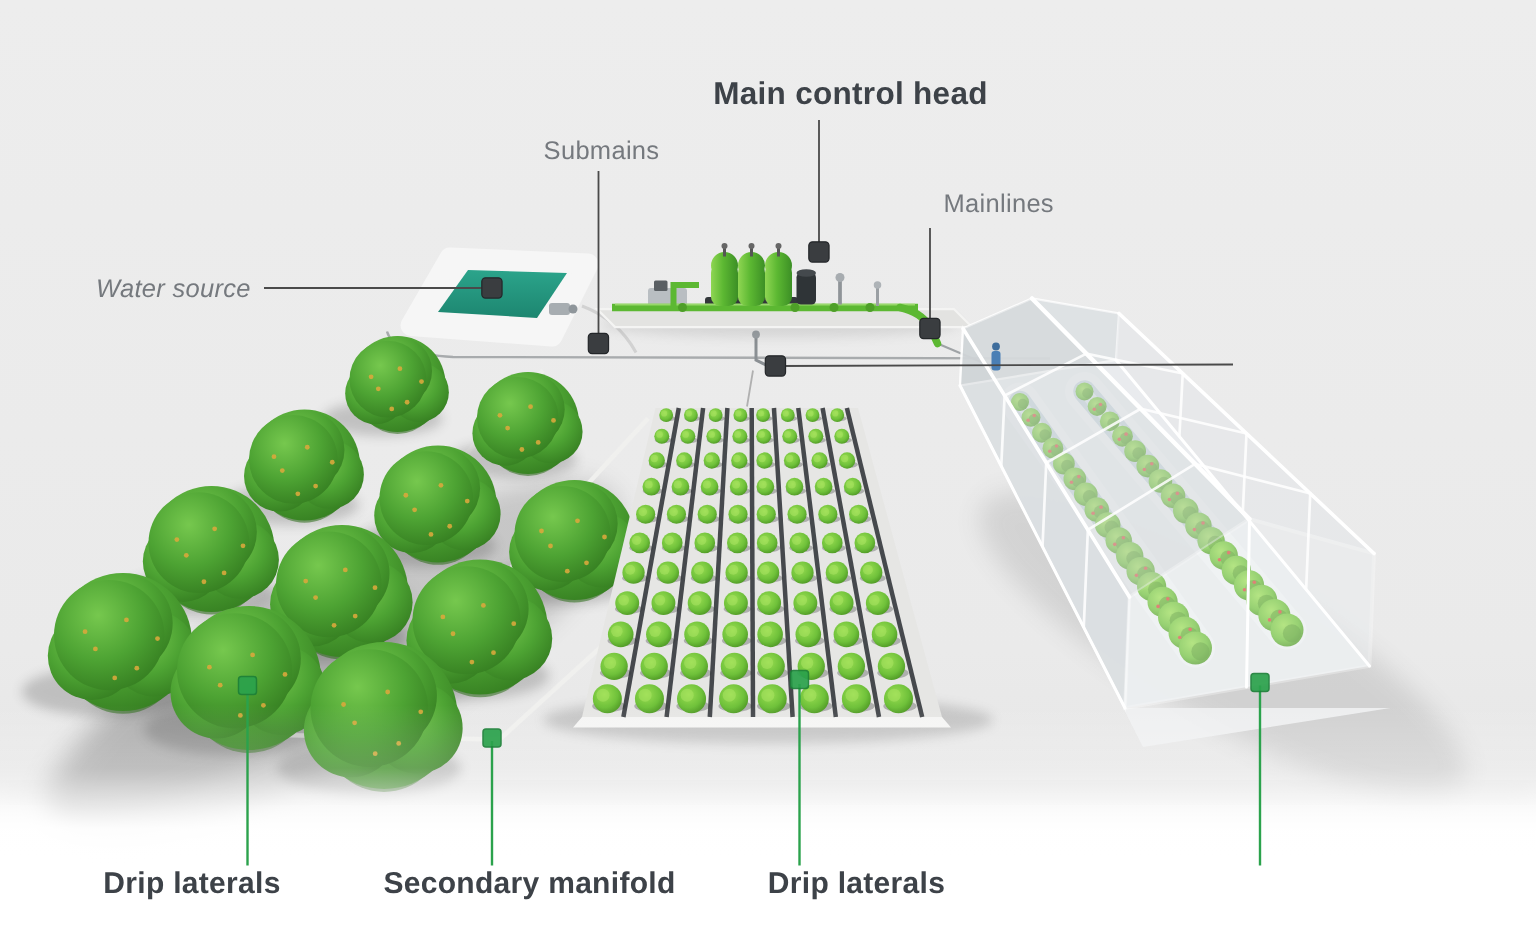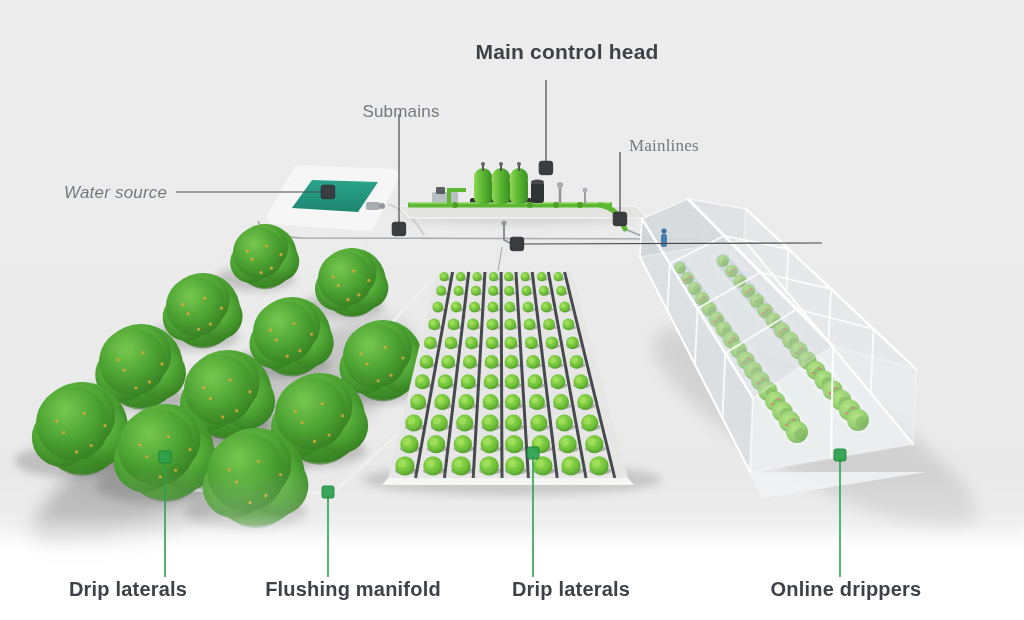--- a/index.html
+++ b/index.html
@@ -717,20 +717,19 @@
       <g fill="var(--marker_green,#2ba24c)" opacity="0.92" stroke="#1d8038" stroke-width="1">
         <rect x="159" y="451" width="12" height="12" rx="2"></rect>
         <rect x="322" y="486" width="12" height="12" rx="2"></rect>
         <rect x="527" y="447" width="12" height="12" rx="2"></rect>
         <rect x="834" y="449" width="12" height="12" rx="2"></rect>
       </g>
     </g>
   </svg>
 
   <div class="lbl lbl-gray" style="left:64px;top:183px;font-style:italic;">Water source</div>
-  <div class="lbl lbl-gray ctr" style="left:401px;top:91px;margin-top:11px;">Submains</div>
-  <div class="lbl lbl-bold ctr" style="left:567px;top:40px;font-size:21px;">Main control head</div>
-  <div class="lbl lbl-gray" style="left:629px;top:136px;font-family:Liberation Serif, serif;">Mainlines</div>
+  <div class="lbl lbl-gray ctr" style="left:401px;top:91px;">Submains</div>
+  <div class="lbl lbl-bold ctr" style="left:567px;top:51px;font-size:21px;">Main control head</div>
+  <div class="lbl lbl-gray" style="left:629px;top:126px;">Mainlines</div>
   <div class="lbl lbl-bold ctr" style="left:128px;top:578px;font-size:20px;">Drip laterals</div>
-  <div class="lbl lbl-bold ctr" style="left:353px;top:578px;font-size:20px;">Flushing manifold</div>
+  <div class="lbl lbl-bold ctr" style="left:353px;top:578px;font-size:20px;">Secondary manifold</div>
   <div class="lbl lbl-bold ctr" style="left:571px;top:578px;font-size:20px;">Drip laterals</div>
-  <div class="lbl lbl-bold ctr" style="left:846px;top:578px;font-size:20px;">Online drippers</div>
 </div>
 
 </body></html>

